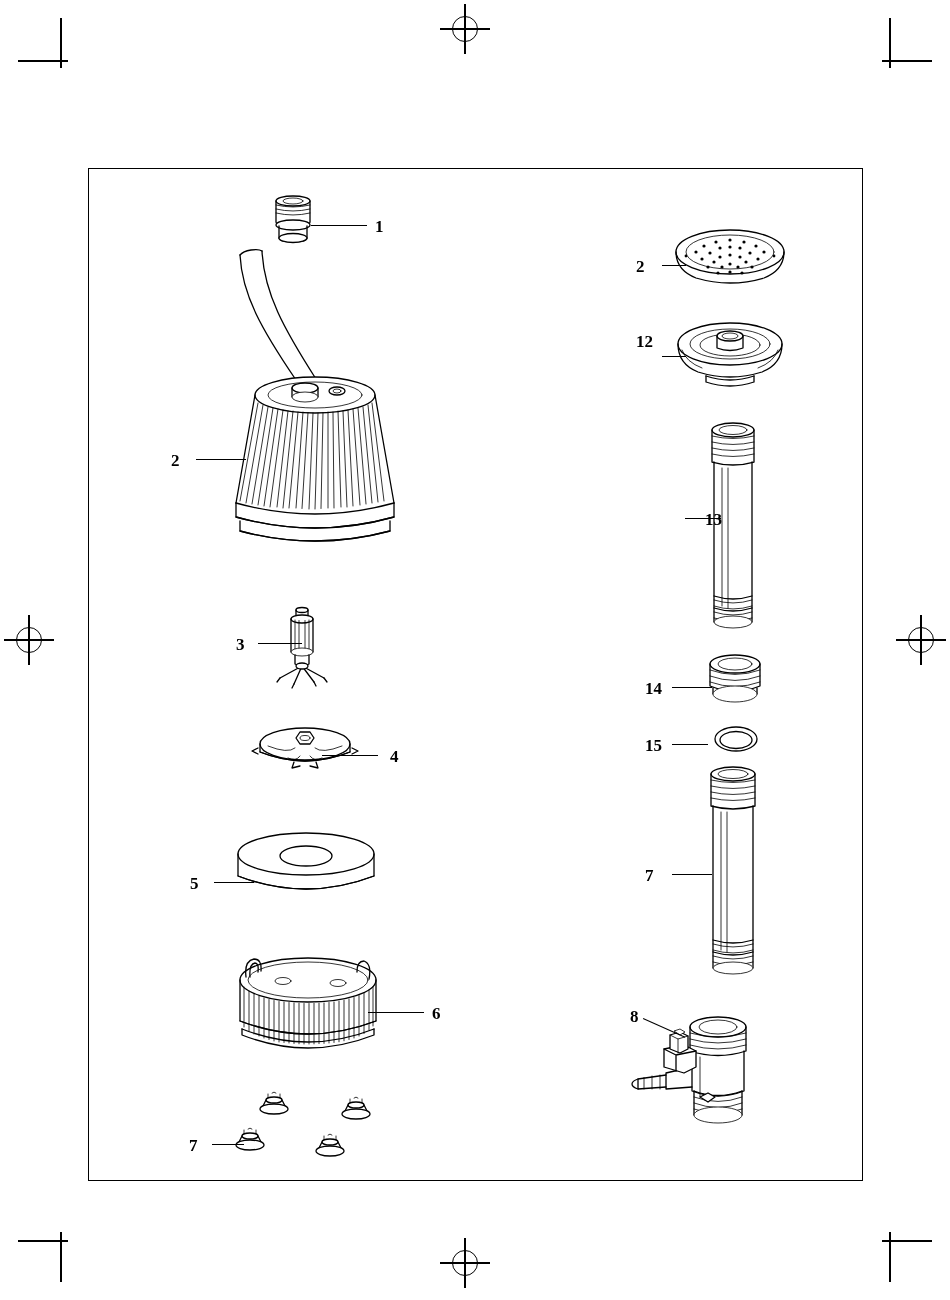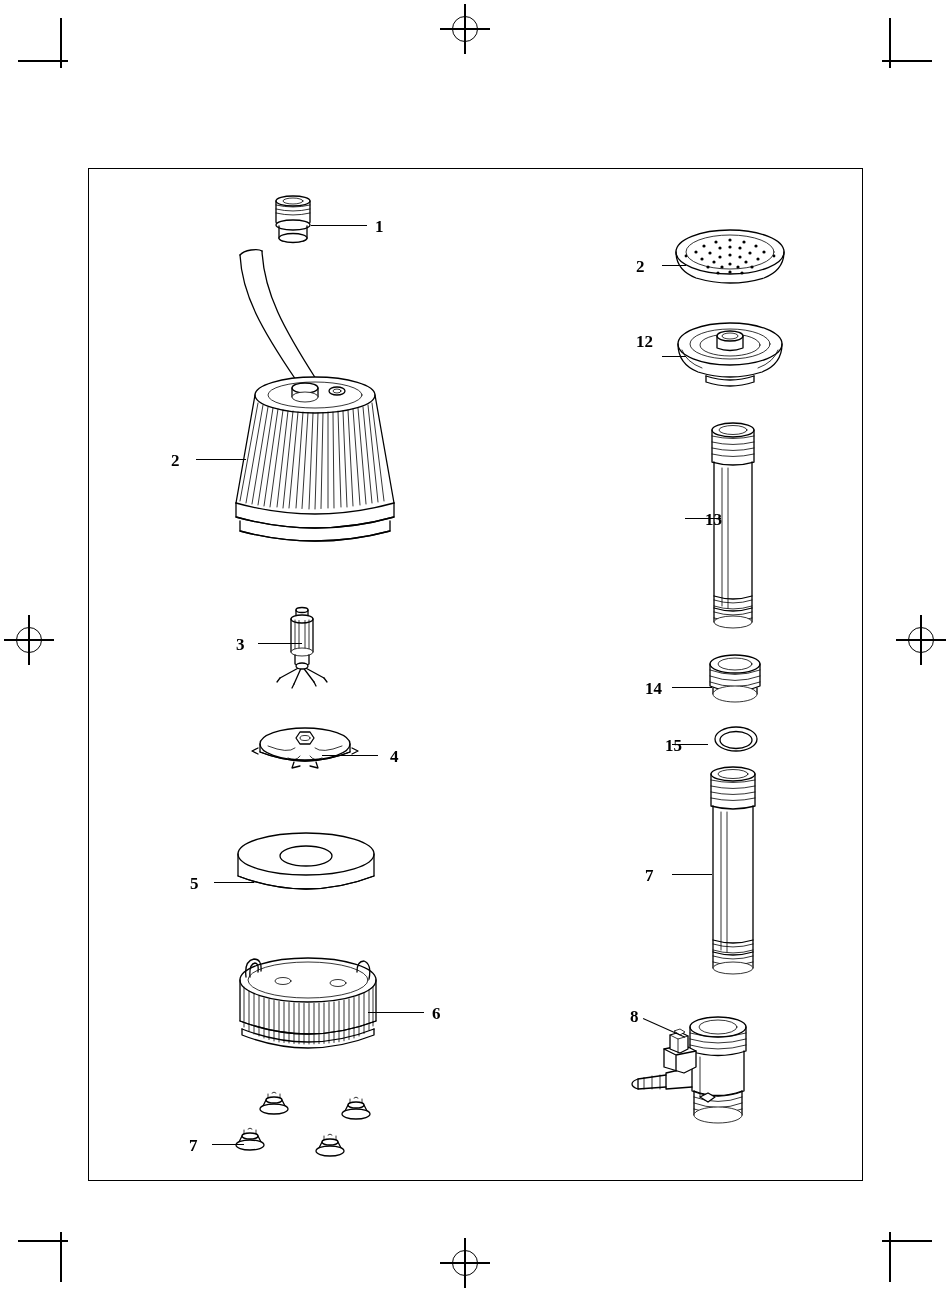--- a/index.html
+++ b/index.html
@@ -386,21 +386,21 @@
 <div class="leader" style="left:672px;top:687px;width:40px;"></div>
 <div class="callout-num" style="left:645px;top:680px;text-align:right;">14</div>
 
 <div class="part" style="left:706px;top:722px;">
   <svg width="60" height="36" viewBox="0 0 60 36">
     <ellipse class="fillw" cx="30" cy="17" rx="21" ry="12"></ellipse>
     <ellipse class="fillw" cx="30" cy="18" rx="16" ry="8.5"></ellipse>
   </svg>
 </div>
 <div class="leader" style="left:672px;top:744px;width:36px;"></div>
-<div class="callout-num" style="left:645px;top:737px;margin-left:20px;">15</div>
+<div class="callout-num" style="left:645px;top:737px;">15</div>
 
 <div class="part" style="left:700px;top:762px;">
   <svg width="70" height="218" viewBox="0 0 70 218">
     <ellipse class="fillw" cx="33" cy="12" rx="22" ry="7"></ellipse>
     <ellipse class="lnT" cx="33" cy="12" rx="15" ry="4.5"></ellipse>
     <path class="ln" d="M11 12 L11 44 Q33 50 55 44 L55 12"></path>
     <path class="lnT" d="M11 18 Q33 23 55 18 M11 24 Q33 29 55 24 M11 30 Q33 35 55 30 M11 36 Q33 41 55 36"></path>
     <path class="ln" d="M13 44 L13 190 Q33 196 53 190 L53 44"></path>
     <path class="lnT" d="M21 50 L21 188 M27 50 L27 190"></path>
     <path class="ln" d="M13 178 Q33 184 53 178"></path>

